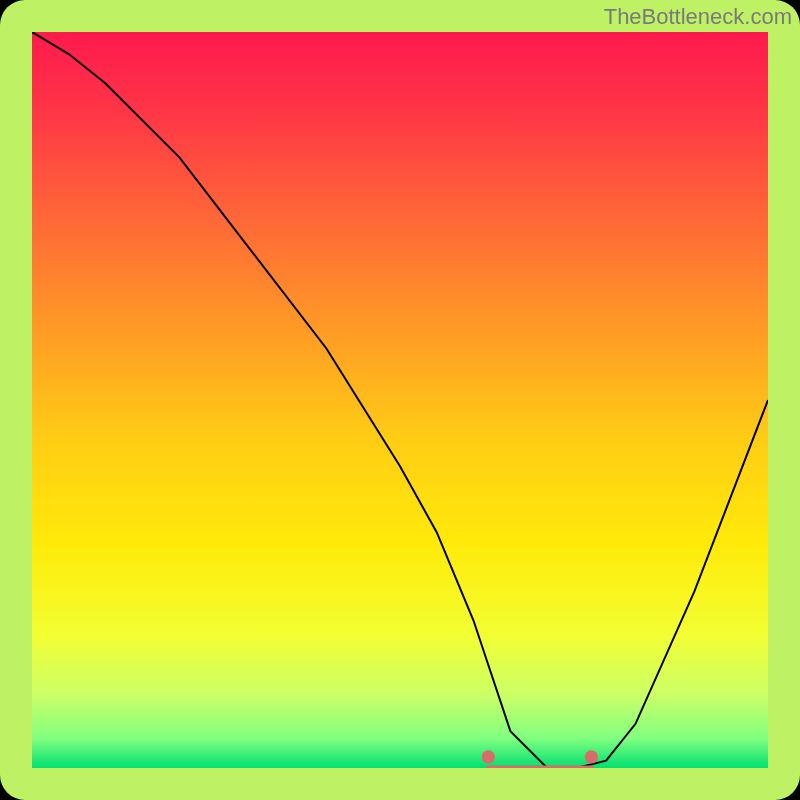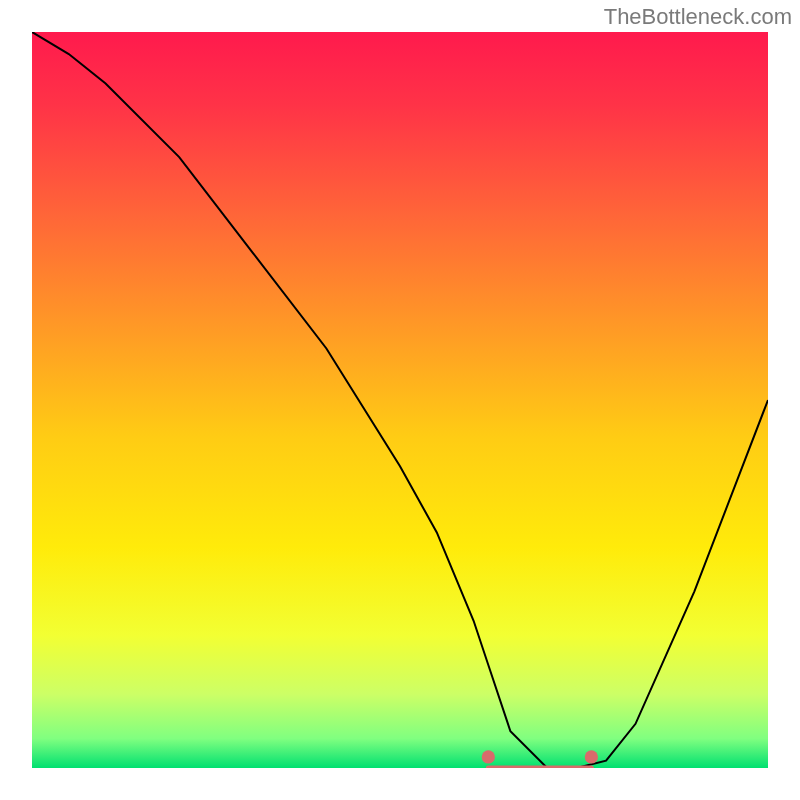--- a/index.html
+++ b/index.html
@@ -8,21 +8,22 @@
     width: 800px;
     height: 800px;
     background: #000;
     overflow: hidden;
     font-family: Arial, Helvetica, sans-serif;
   }
   .frame {
     position: relative;
     width: 800px;
     height: 800px;
-    background: #ffffff;
+    background: #bef264;
+    border-radius: 25px;
   }
   .watermark {
     position: absolute;
     top: 4px;
     right: 8px;
     color: #7a7a7a;
     font-size: 22px;
     font-weight: 500;
     z-index: 10;
   }

